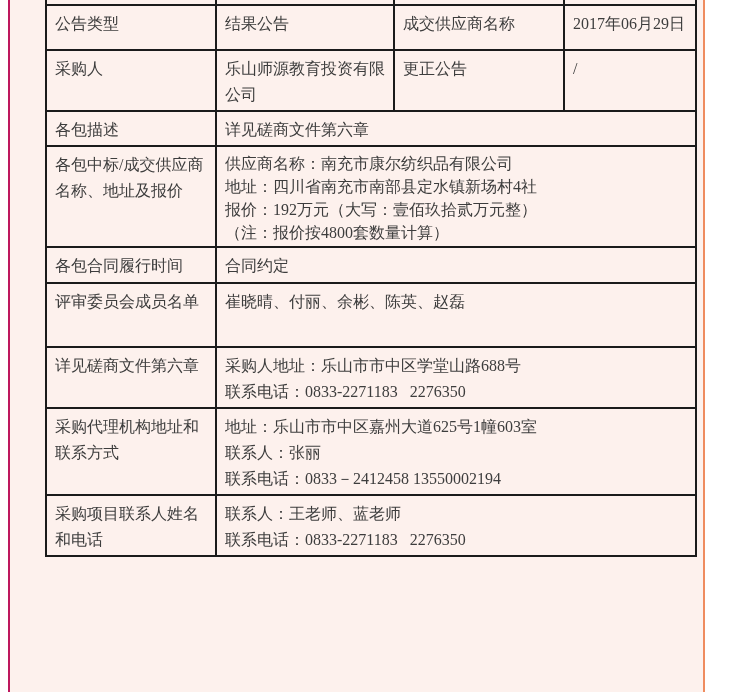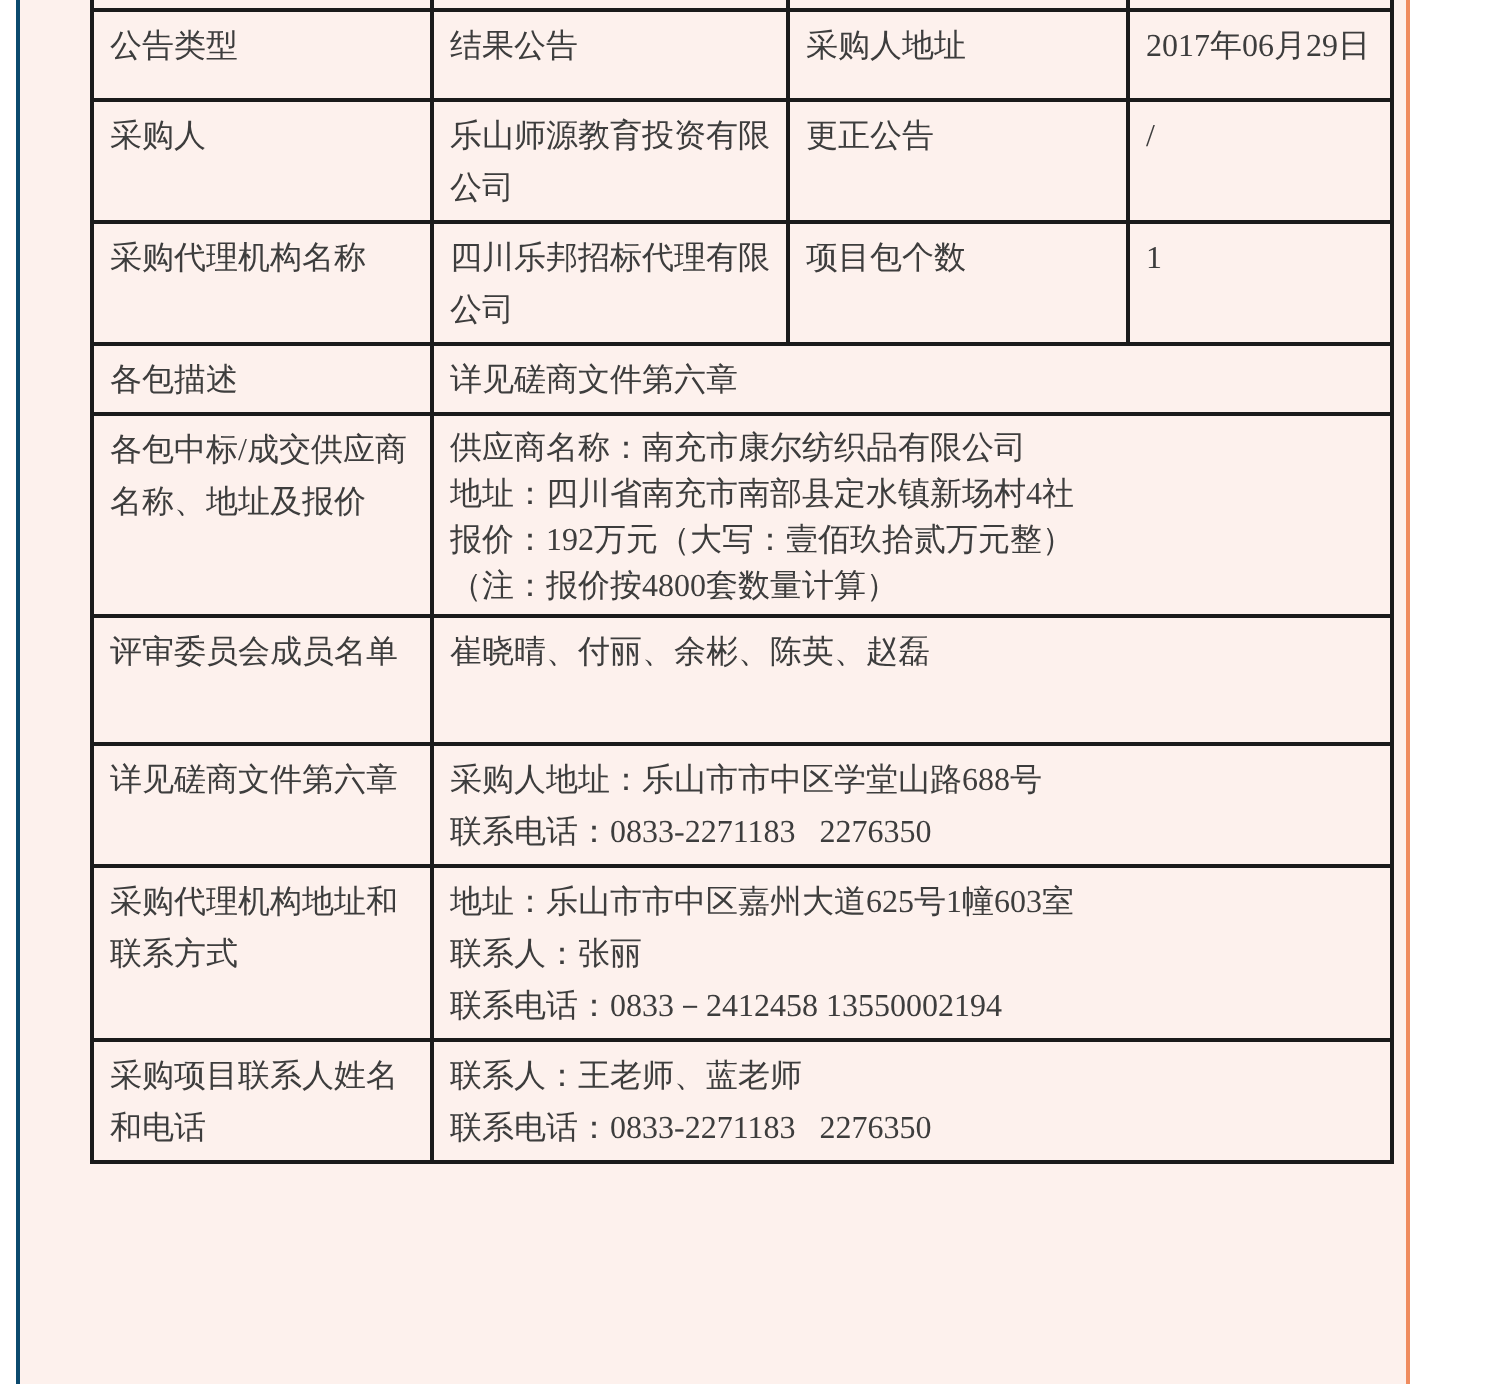--- a/index.html
+++ b/index.html
@@ -8,21 +8,21 @@
     background:#ffffff;
     font-family:"Liberation Serif","DejaVu Serif",serif;
     color:#3d3d3d;
     overflow:hidden;
   }
   .band{
     position:absolute; left:8px; top:0;
     width:697px; height:692px;
     box-sizing:border-box;
     background:#fdf1ed;
-    border-left:2px solid #0c4a6e;
+    border-left:2px solid #be185d;
     border-right:2px solid #ef8c5f;
   }
   table.doc{
     position:absolute; left:35px; top:0;
     width:650px;
     border-collapse:collapse;
     table-layout:fixed;
     font-size:16px;
   }
   table.doc th, table.doc td{
@@ -66,45 +66,43 @@
     <tbody>
       <tr class="r0">
         <th></th>
         <td></td>
         <td></td>
         <td></td>
       </tr>
       <tr class="r1">
         <th>公告类型</th>
         <td class="val">结果公告</td>
-        <td>采购人地址</td>
+        <td>成交供应商名称</td>
         <td class="val">2017年06月29日</td>
       </tr>
       <tr class="r2">
         <th>采购人</th>
         <td class="val">乐山师源教育投资有限公司</td>
         <td>更正公告</td>
         <td class="val">/</td>
-      </tr>
-      <tr class="r3">
-        <th>采购代理机构名称</th>
-        <td class="val">四川乐邦招标代理有限公司</td>
-        <td>项目包个数</td>
-        <td class="val">1</td>
       </tr>
       <tr class="r5">
         <th>各包描述</th>
         <td class="val" colspan="3">详见磋商文件第六章</td>
       </tr>
       <tr class="r6">
         <th>各包中标/成交供应商名称、地址及报价</th>
         <td class="val" colspan="3">供应商名称：南充市康尔纺织品有限公司
 地址：四川省南充市南部县定水镇新场村4社
 报价：192万元（大写：壹佰玖拾贰万元整）
 （注：报价按4800套数量计算）</td>
+      </tr>
+      <tr class="r7">
+        <th>各包合同履行时间</th>
+        <td class="val" colspan="3">合同约定</td>
       </tr>
       <tr class="r8">
         <th>评审委员会成员名单</th>
         <td class="val" colspan="3">崔晓晴、付丽、余彬、陈英、赵磊</td>
       </tr>
       <tr class="r9">
         <th>详见磋商文件第六章</th>
         <td class="val" colspan="3">采购人地址：乐山市市中区学堂山路688号
 联系电话：0833-2271183   2276350</td>
       </tr>

